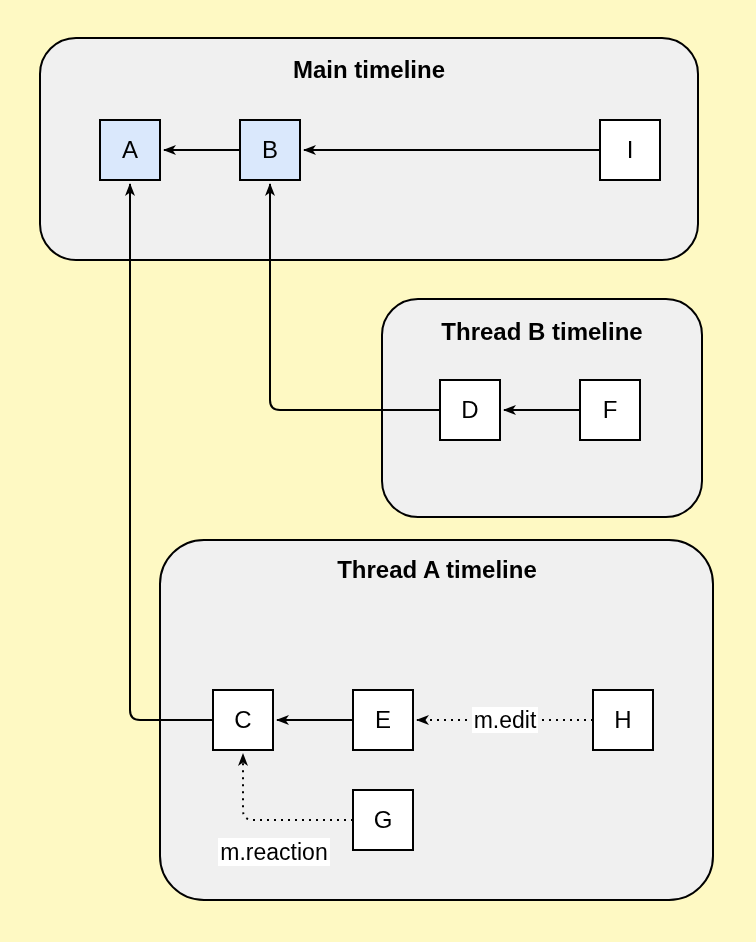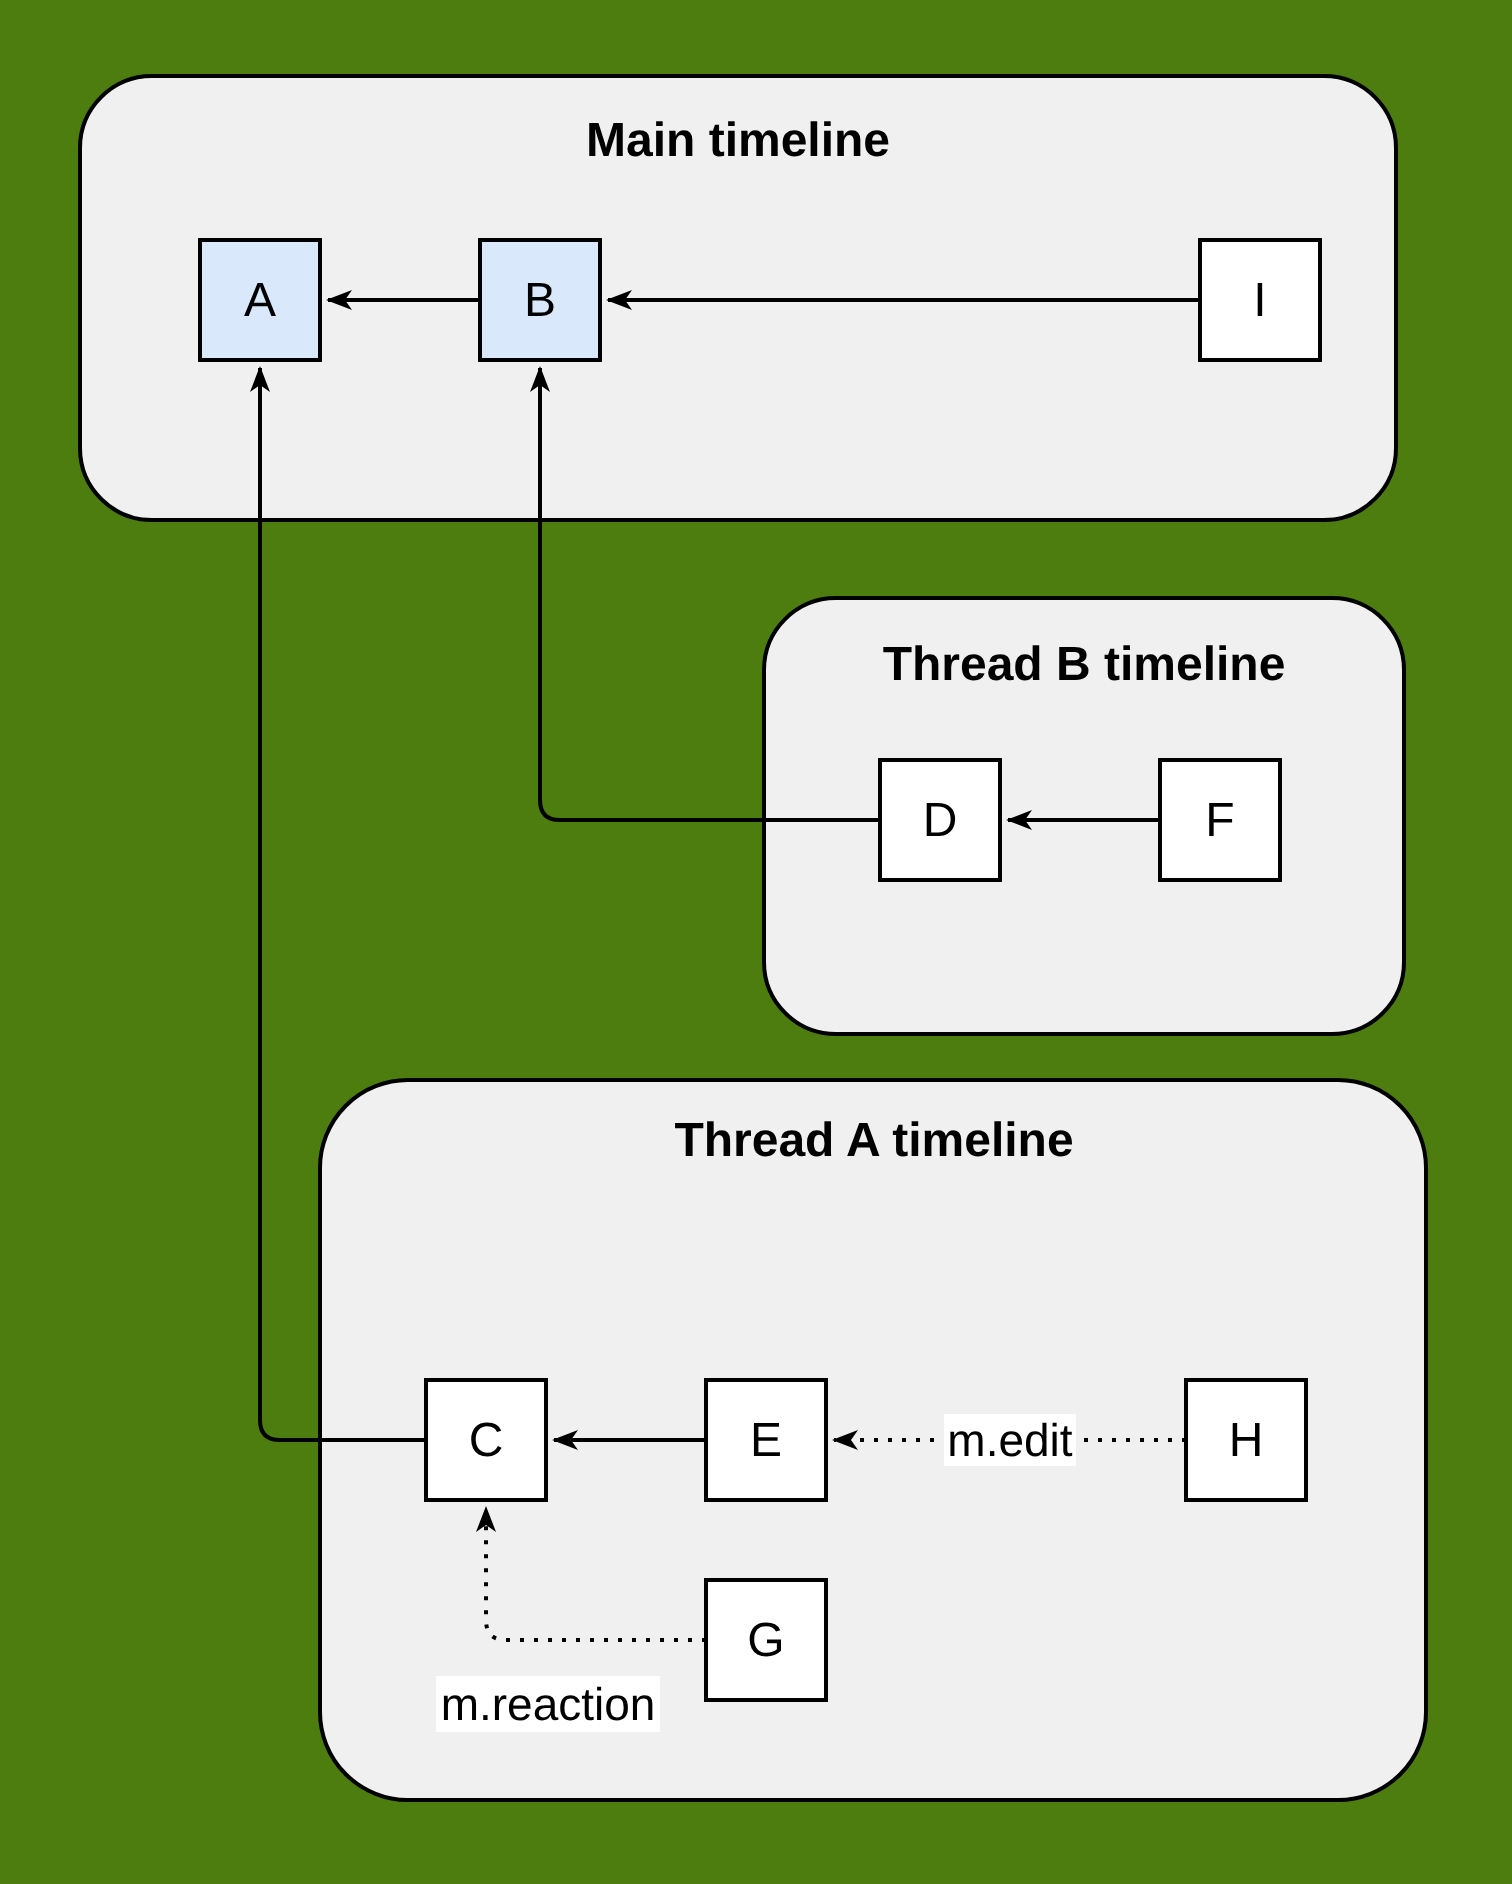--- a/index.html
+++ b/index.html
@@ -5,21 +5,21 @@
   html, body {
     margin: 0;
     padding: 0;
     background: #ffffff;
     font-family: "Liberation Sans", sans-serif;
   }
   .stage {
     position: relative;
     width: 756px;
     height: 942px;
-    background: #4d7c0f;
+    background: #fef9c3;
     overflow: hidden;
   }
   svg text {
     font-family: "Liberation Sans", sans-serif;
     fill: #000000;
   }
   svg .container-title {
     font-weight: bold;
     font-size: 24px;
   }

